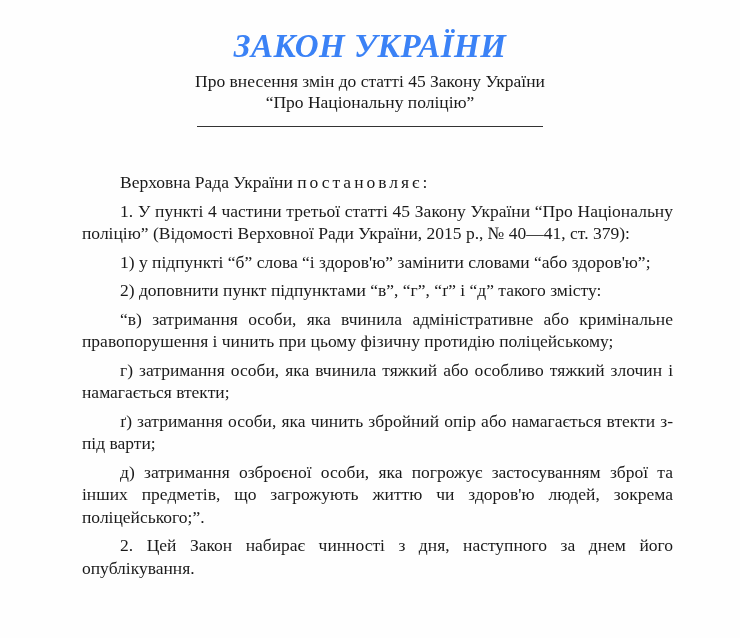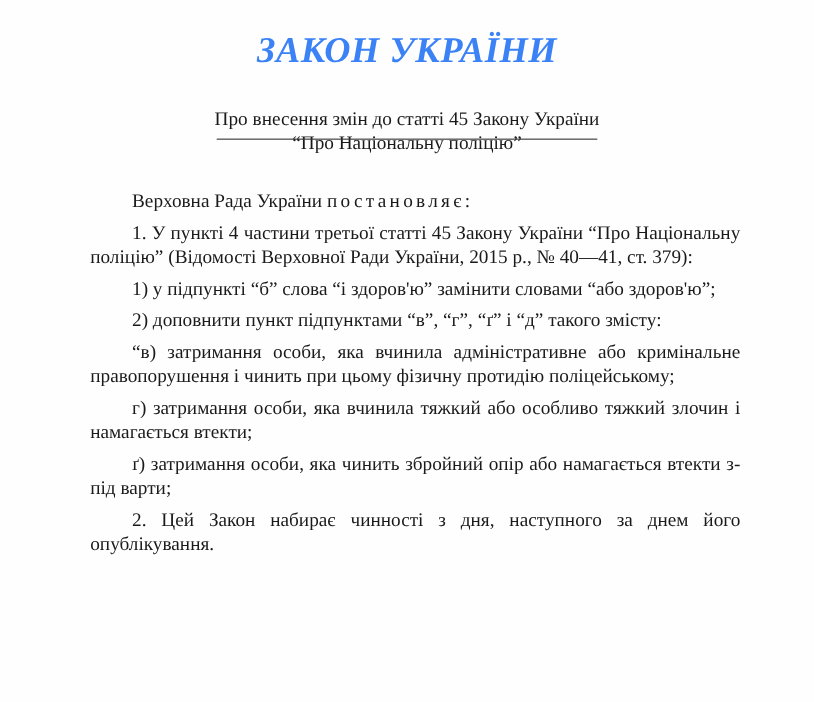--- a/index.html
+++ b/index.html
@@ -39,21 +39,20 @@
   }
   .subtitle {
     position: absolute;
     left: 0;
     width: 740px;
     top: 71px;
     text-align: center;
     font-size: 17.5px;
     line-height: 21px;
     color: #1a1a1a;
-    margin-top: 27px;
   }
   .subtitle div { white-space: nowrap; }
   .rule {
     position: absolute;
     left: 197px;
     width: 346px;
     top: 126px;
     height: 0;
     border-top: 1px solid #333;
   }
@@ -96,17 +95,18 @@
     <p class="para">1) у підпункті “б” слова “і здоров'ю” замінити словами “або здоров'ю”;</p>
 
     <p class="para">2) доповнити пункт підпунктами “в”, “г”, “ґ” і “д” такого змісту:</p>
 
     <p class="para">“в) затримання особи, яка вчинила адміністративне або кримінальне правопорушення і чинить при цьому фізичну протидію поліцейському;</p>
 
     <p class="para">г) затримання особи, яка вчинила тяжкий або особливо тяжкий злочин і намагається втекти;</p>
 
     <p class="para">ґ) затримання особи, яка чинить збройний опір або намагається втекти з-під варти;</p>
 
+    <p class="para">д) затримання озброєної особи, яка погрожує застосуванням зброї та інших предметів, що загрожують життю чи здоров'ю людей, зокрема поліцейського;”.</p>
 
     <p class="para">2. Цей Закон набирає чинності з дня, наступного за днем його опублікування.</p>
   </div>
 
 </div>
 
 </body></html>

